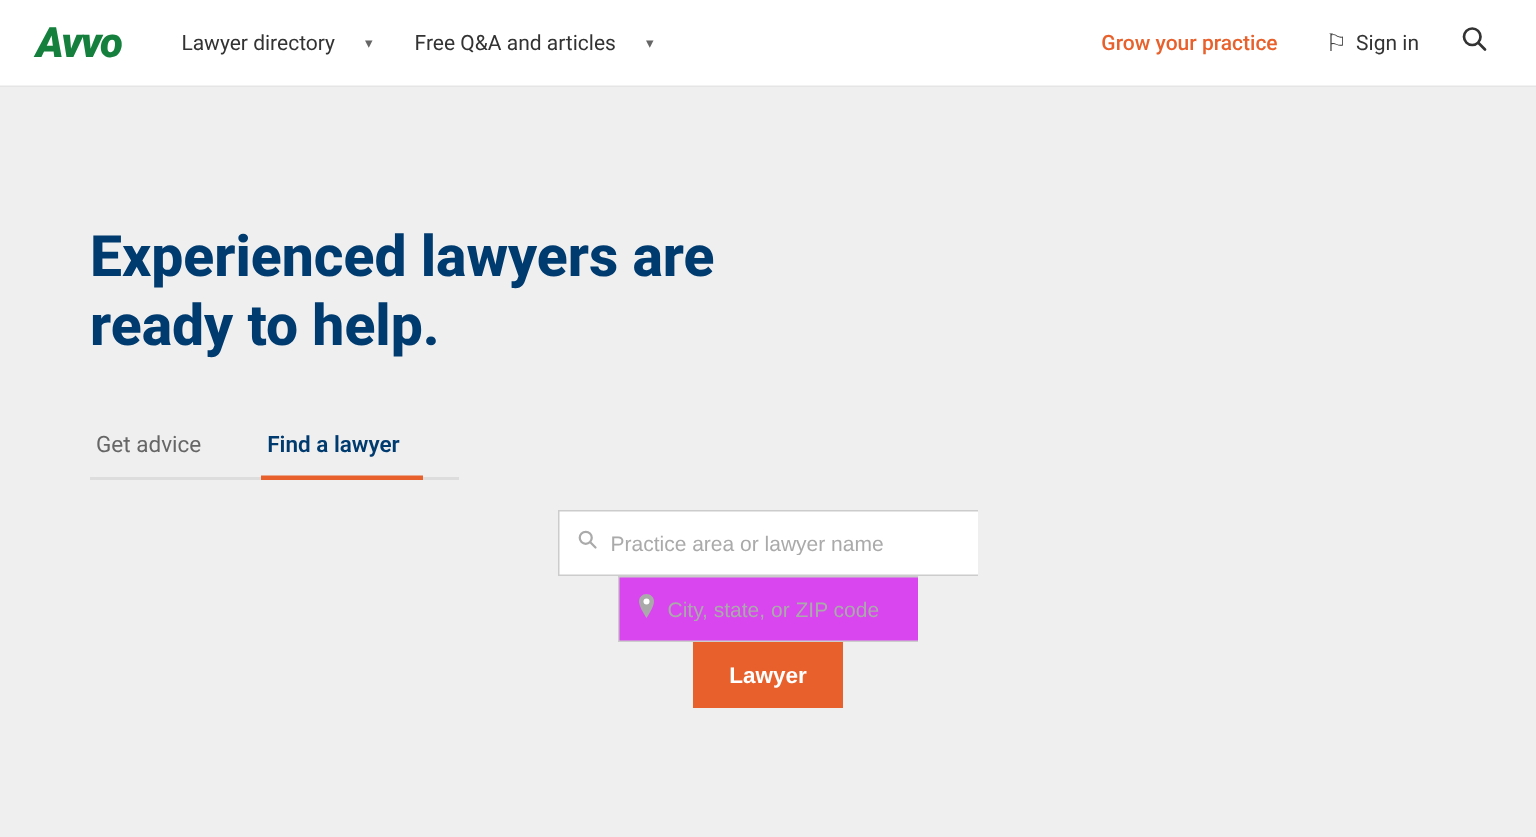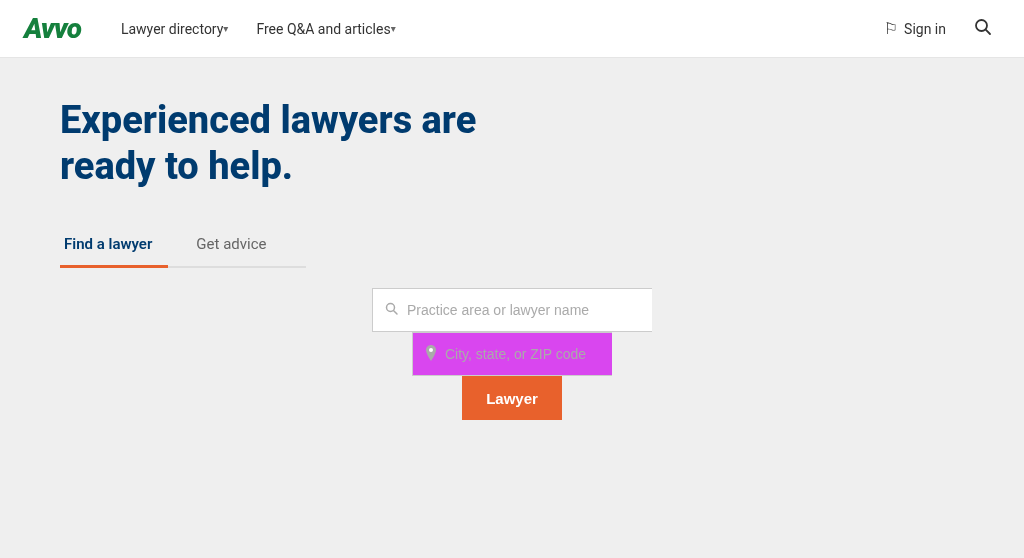--- a/index.html
+++ b/index.html
@@ -43,21 +43,21 @@
     .nav-left {
       display: flex;
       align-items: center;
       gap: 4px;
       flex: 1;
     }
 
     .nav-item {
       display: flex;
       align-items: center;
-      gap: 0;
+      gap: 20px;
       padding: 8px 12px;
       font-size: 14px;
       color: #333;
       cursor: pointer;
       white-space: nowrap;
     }
 
     .chevron {
       font-size: 10px;
       color: #666;
@@ -97,21 +97,21 @@
       padding: 8px;
       cursor: pointer;
       font-size: 18px;
       color: #333;
     }
 
     
     .hero {
       background: #efefef;
       height: 500px;
-      padding: 40px 60px 40px 60px;
+      padding: 92px 60px 40px 60px;
     }
 
     .hero-title {
       font-size: 38px;
       font-weight: 800;
       color: #003b6f;
       line-height: 1.2;
       max-width: 420px;
       margin-bottom: 36px;
     }
@@ -243,42 +243,43 @@
       <span>Lawyer directory</span>
       <span class="chevron">▾</span>
     </div>
     <div class="nav-item">
       <span>Free Q&amp;A and articles</span>
       <span class="chevron">▾</span>
     </div>
   </nav>
 
   <div class="nav-right">
+    <a class="grow-practice" href="#">Grow your practice</a>
     <div class="sign-in">
       <span class="person-icon">⚐</span>
       <span>Sign in</span>
     </div>
     <div class="search-icon-btn">
       <svg width="18" height="18" viewBox="0 0 18 18" fill="none" xmlns="http://www.w3.org/2000/svg">
         <circle cx="7.5" cy="7.5" r="5.5" stroke="#333" stroke-width="1.8"></circle>
         <line x1="11.7" y1="11.7" x2="16" y2="16" stroke="#333" stroke-width="1.8" stroke-linecap="round"></line>
       </svg>
     </div>
   </div>
 </header>
 
 <main class="hero">
   <h1 class="hero-title">Experienced lawyers are ready to help.</h1>
 
   <div class="tabs">
+    <div class="tab inactive">
+      <span>Get advice</span>
+    </div>
     <div class="tab active">
       <span>Find a lawyer</span>
-    </div>
-    <div class="tab inactive">
-      <span>Get advice</span>
     </div>
   </div>
 
   <div class="search-bar">
     <div class="search-field">
       <span class="search-icon-small">
         <svg width="14" height="14" viewBox="0 0 14 14" fill="none">
           <circle cx="5.5" cy="5.5" r="4" stroke="#aaa" stroke-width="1.5"></circle>
           <line x1="8.7" y1="8.7" x2="12" y2="12" stroke="#aaa" stroke-width="1.5" stroke-linecap="round"></line>
         </svg>

